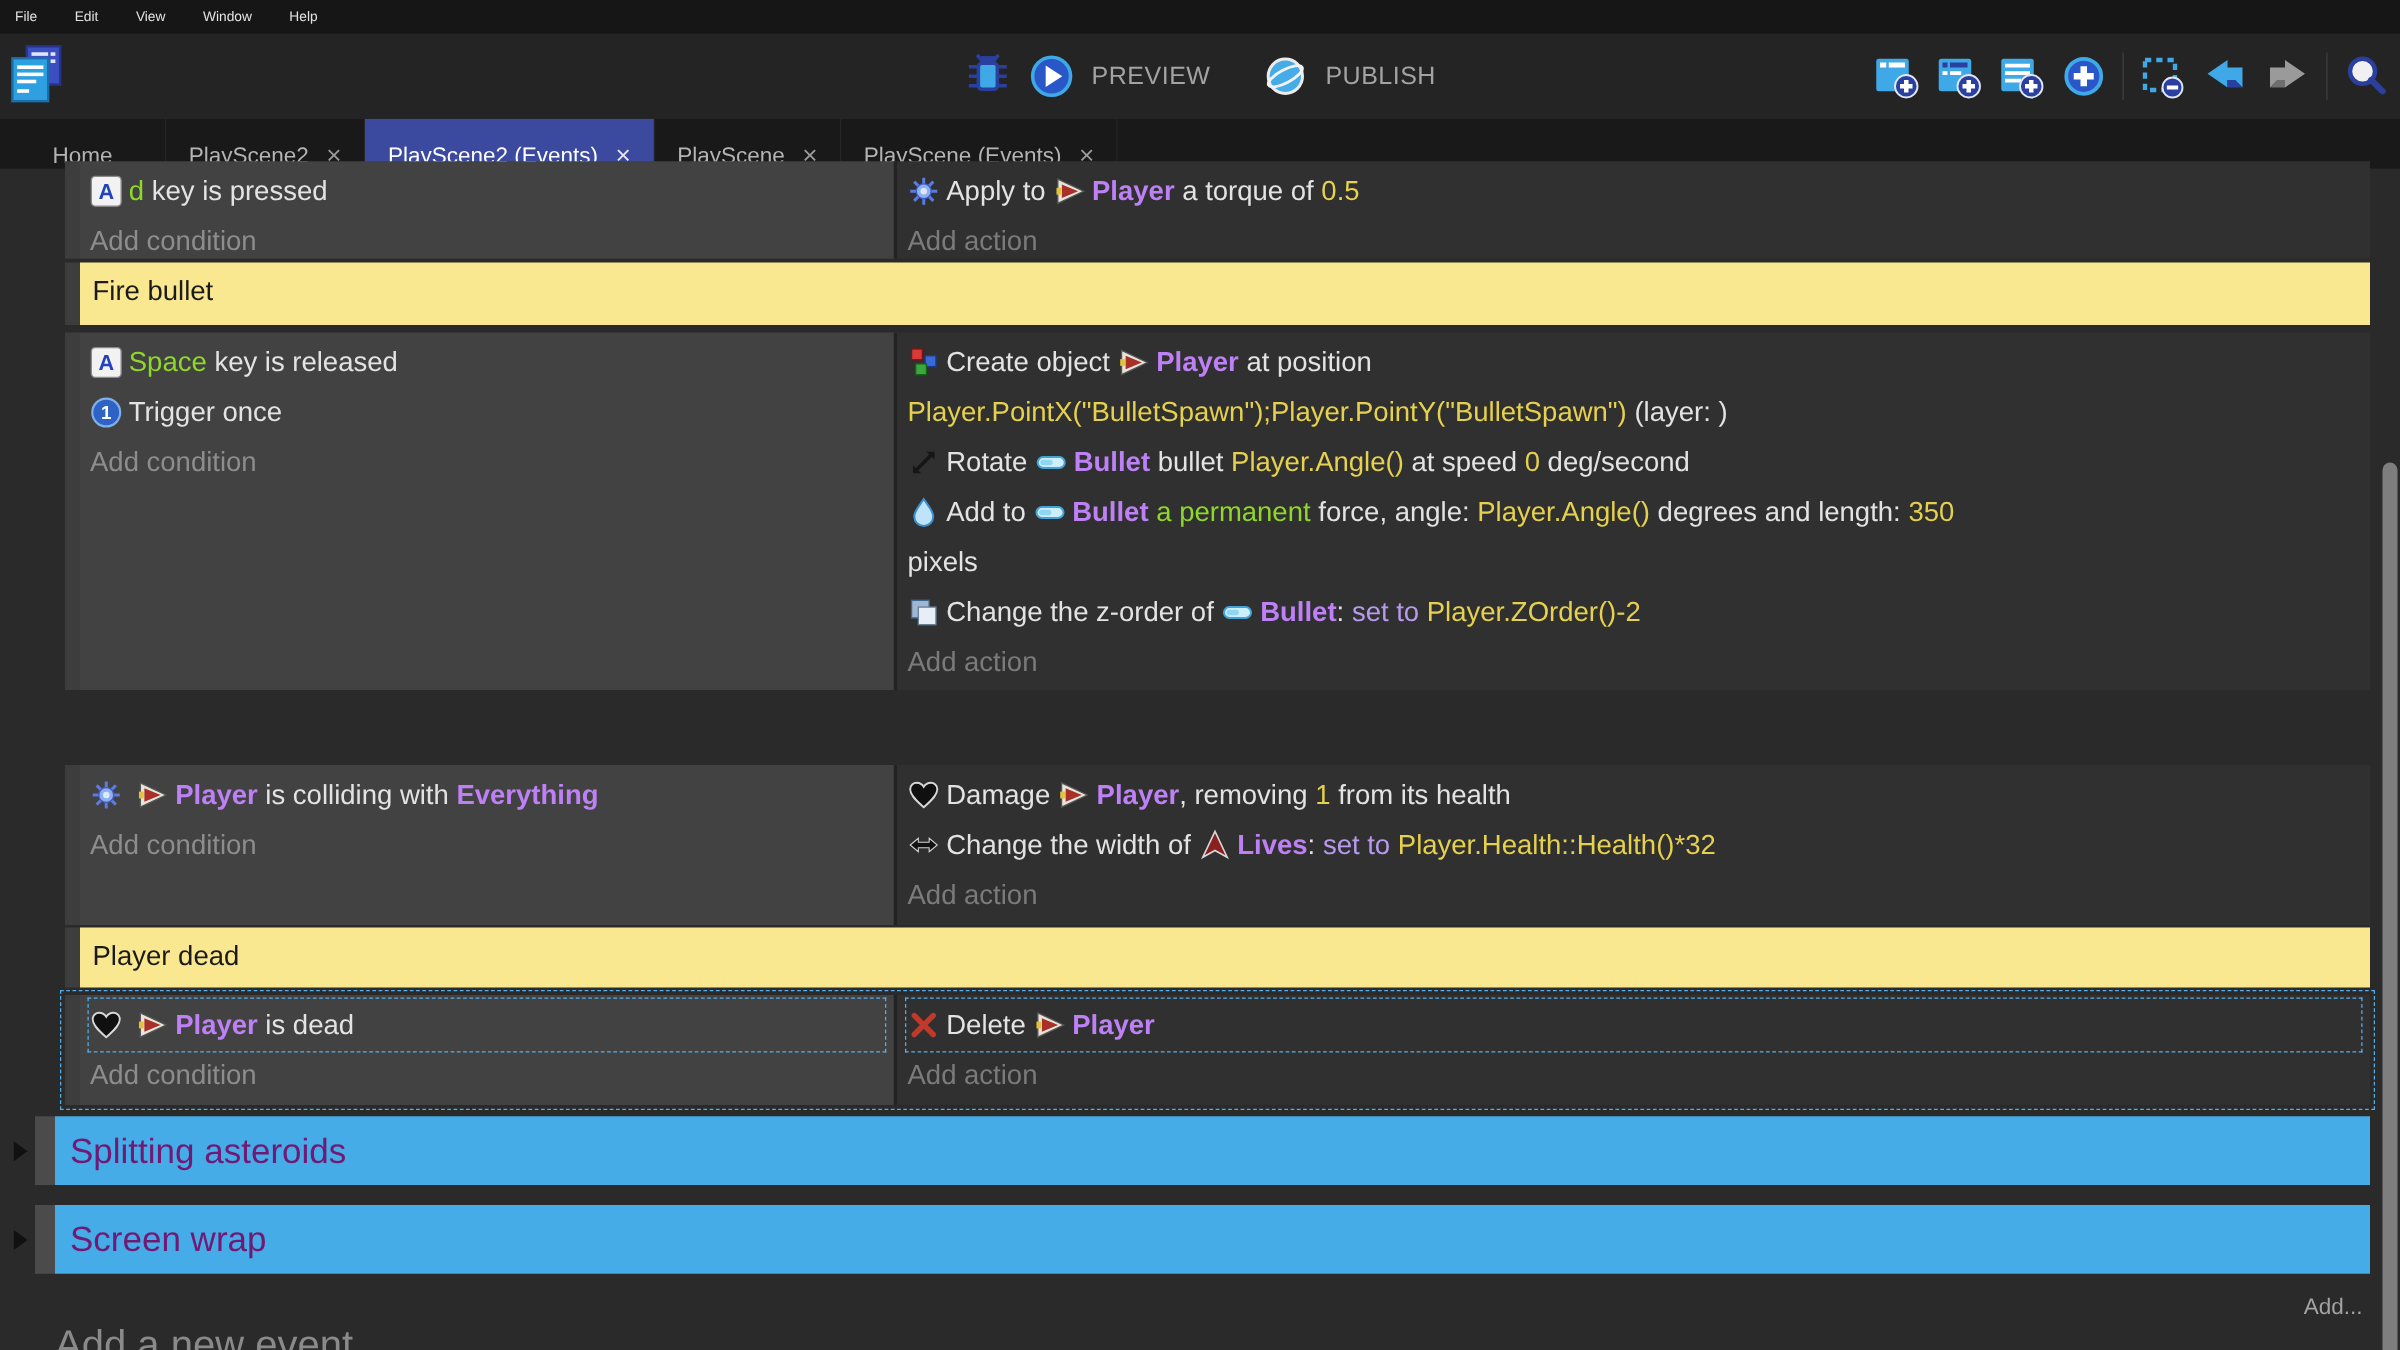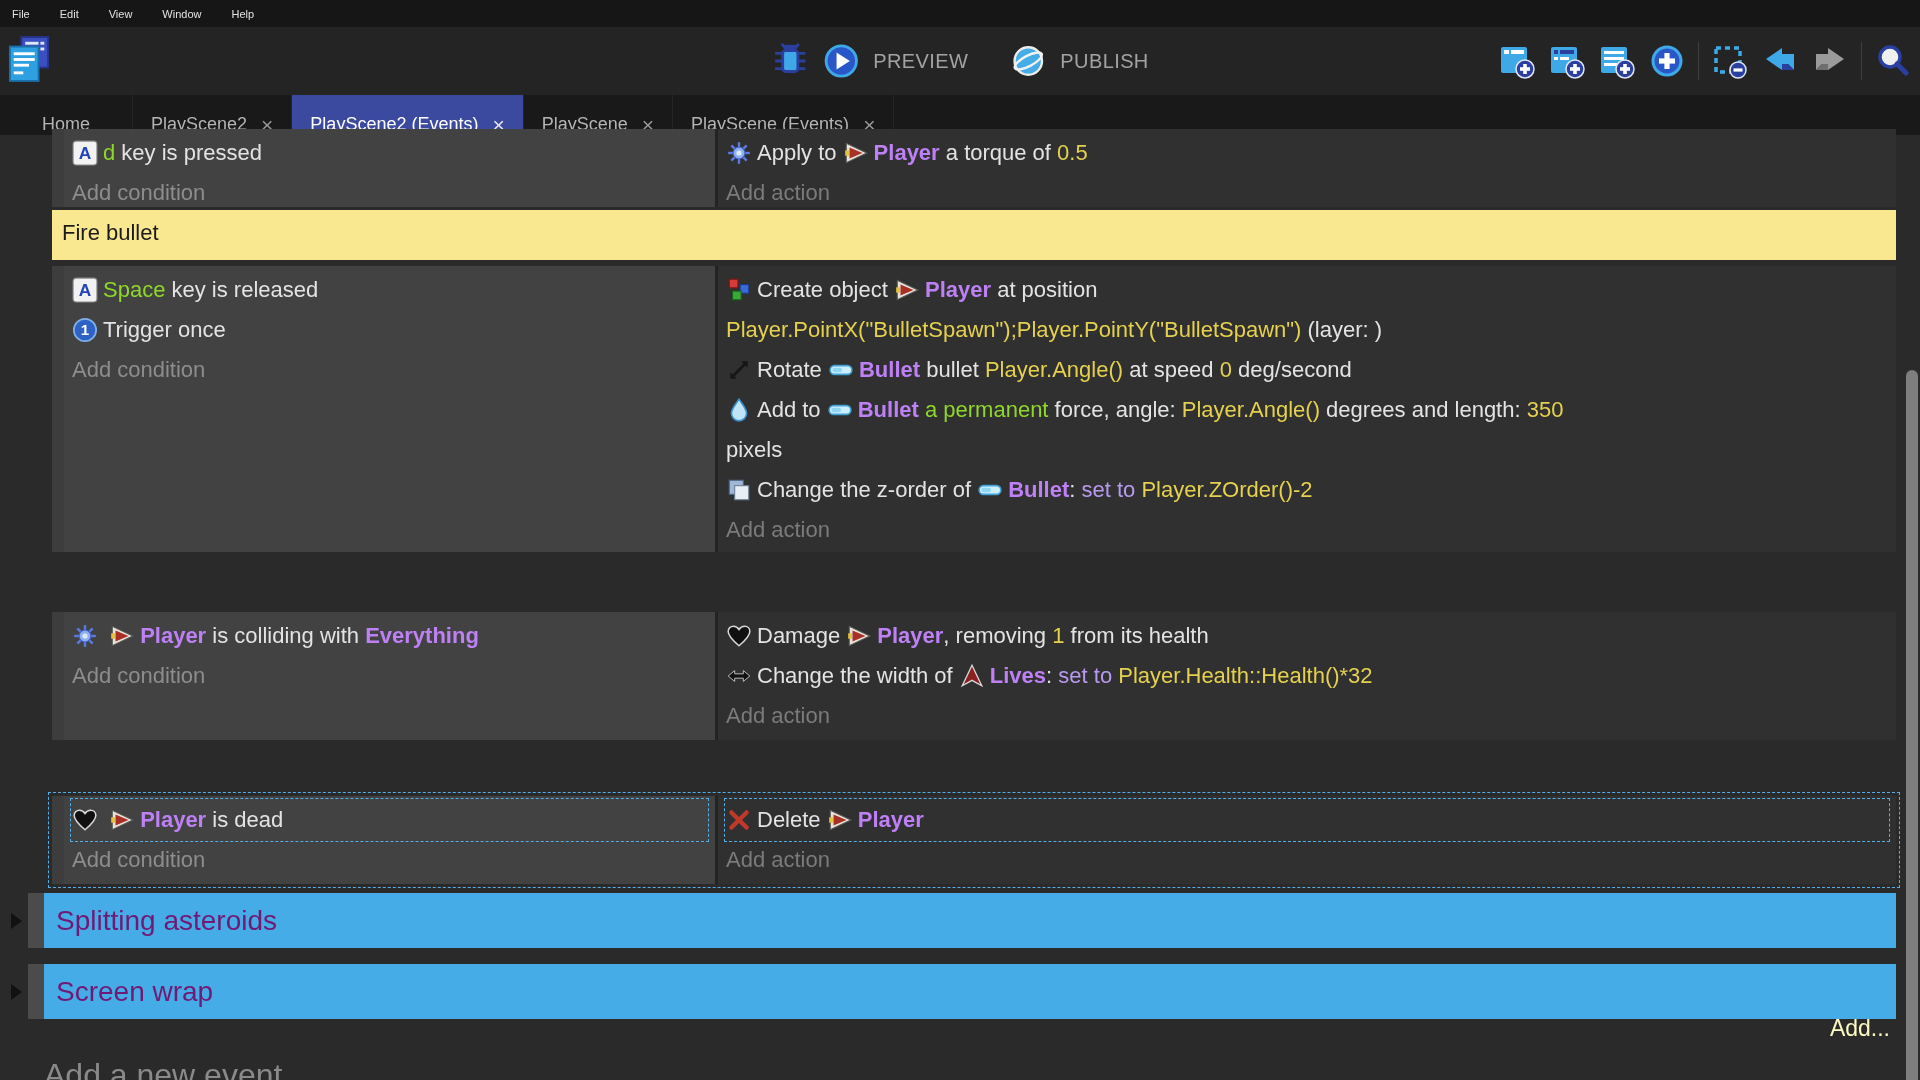--- a/index.html
+++ b/index.html
@@ -38,21 +38,21 @@
   .cell.act .placeholder{color:#7b7b7b}
   .event-row.selected .lines{outline:1px dashed var(--selection-blue,#56aee8);outline-offset:1px}
   .event-row.selected::after{content:"";position:absolute;inset:-4px;border:1px dashed var(--selection-blue,#56aee8);pointer-events:none}
   .comment-row{left:52px;right:24px;display:flex}
   .comment-bar{flex:1;background:var(--comment-yellow,#f9e88f);color:#1b1b1b;font-size:22px;padding:10px 0 0 10px}
   .group-row{left:28px;right:24px;display:flex}
   .group-row .handle{width:16px;background:#4b4b4b}
   .group-bar{flex:1;background:var(--group-blue,#45ace7);color:#701a75;font-size:28px;display:flex;align-items:center;padding-left:12px}
   .tri{position:absolute;left:-17px;top:50%;transform:translateY(-50%);width:0;height:0;border-left:11px solid #111;border-top:8px solid transparent;border-bottom:8px solid transparent}
   .footer-add{position:absolute;left:44px;top:922px;font-size:32px;color:#8a8a8a;cursor:default}
-  .footer-add2{position:absolute;right:30px;top:880px;font-size:23px;color:#fef9c3;cursor:default}
+  .footer-add2{position:absolute;right:30px;top:900px;font-size:18px;color:#a3a3a3;cursor:default}
   .scroll-thumb{position:absolute;right:2px;top:235px;width:12px;height:710px;background:#7e7e7e;border-radius:7px 7px 0 0}
 </style>
 </head>
 <body>
 
 <div class="menubar" id="menubar">
     <span class="mi">File</span>
     <span class="mi">Edit</span>
     <span class="mi">View</span>
     <span class="mi">Window</span>
@@ -227,21 +227,21 @@
                 <circle cx="12" cy="12" r="2.4" fill="#dce8fb"></circle>
               </svg></span><span class="seg-w">Apply to </span><span class="icon"><svg viewBox="0 0 24 24">
                 <polygon points="3,3 22,12 3,21" fill="#e8e4da" stroke="#555"></polygon>
                 <polygon points="6,7 18,12 6,17" fill="#a83028"></polygon>
                 <rect x="2" y="9.5" width="3.5" height="5" fill="#e3c23d"></rect>
               </svg></span><span class="seg-p">Player</span><span class="seg-w"> a torque of </span><span class="seg-y">0.5</span></div>
         </div>
         <div class="placeholder">Add action</div>
       </div>
     </div>
-    <div class="row comment-row" style="top: 75px; height: 50px; flex-direction: column;">
+    <div class="row comment-row" style="top: 75px; height: 50px;">
       <div class="handle"></div>
       <div class="comment-bar">Fire bullet</div>
     </div>
     <div class="row event-row" style="top: 131px; height: 286px;">
       <div class="handle"></div>
       <div class="cell cond">
         <div class="lines">
           <div class="ins-line"><span class="icon"><svg viewBox="0 0 24 24">
                 <rect x="1" y="1" width="22" height="22" rx="3" fill="#f2f2f2" stroke="#8a8a8a"></rect>
                 <text x="12" y="17.5" font-size="16" font-weight="bold" fill="#2244bb" text-anchor="middle" font-family="Liberation Sans,sans-serif">A</text>
@@ -325,20 +325,24 @@
               </svg></span><span class="seg-p">Player</span><span class="seg-w">, removing </span><span class="seg-y">1</span><span class="seg-w"> from its health</span></div>
           <div class="ins-line"><span class="icon"><svg viewBox="0 0 24 24">
                 <polygon points="2,12 8,7 8,10 16,10 16,7 22,12 16,17 16,14 8,14 8,17" fill="#111" stroke="#cfcfcf" stroke-width="0.8"></polygon>
               </svg></span><span class="seg-w">Change the width of </span><span class="icon"><svg viewBox="0 0 24 24">
                 <polygon points="12,2 21,21 12,16 3,21" fill="#8a2020" stroke="#d8d8d8" stroke-width="1.2"></polygon>
               </svg></span><span class="seg-p">Lives</span><span class="seg-w">: </span><span class="seg-l">set to </span><span class="seg-y">Player.Health::Health()*32</span></div>
         </div>
         <div class="placeholder">Add action</div>
       </div>
     </div>
+    <div class="row comment-row" style="top: 607px; height: 48px;">
+      <div class="handle"></div>
+      <div class="comment-bar">Player dead</div>
+    </div>
     <div class="row event-row selected" style="top: 661px; height: 88px;">
       <div class="handle"></div>
       <div class="cell cond">
         <div class="lines">
           <div class="ins-line"><span class="icon"><svg viewBox="0 0 24 24">
                 <path d="M12 21 C5 15 2 11.5 2 7.8 C2 4.8 4.3 3 6.8 3 C8.8 3 10.9 4.2 12 6 C13.1 4.2 15.2 3 17.2 3 C19.7 3 22 4.8 22 7.8 C22 11.5 19 15 12 21 Z" fill="#101010" stroke="#d8d8d8" stroke-width="1.4"></path>
               </svg></span><span class="seg-w"> </span><span class="icon"><svg viewBox="0 0 24 24">
                 <polygon points="3,3 22,12 3,21" fill="#e8e4da" stroke="#555"></polygon>
                 <polygon points="6,7 18,12 6,17" fill="#a83028"></polygon>
                 <rect x="2" y="9.5" width="3.5" height="5" fill="#e3c23d"></rect>

